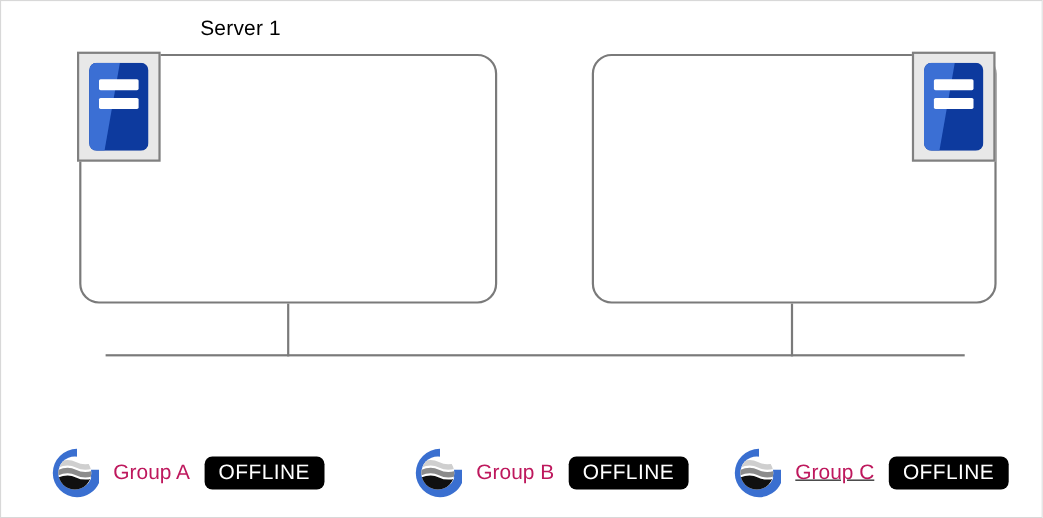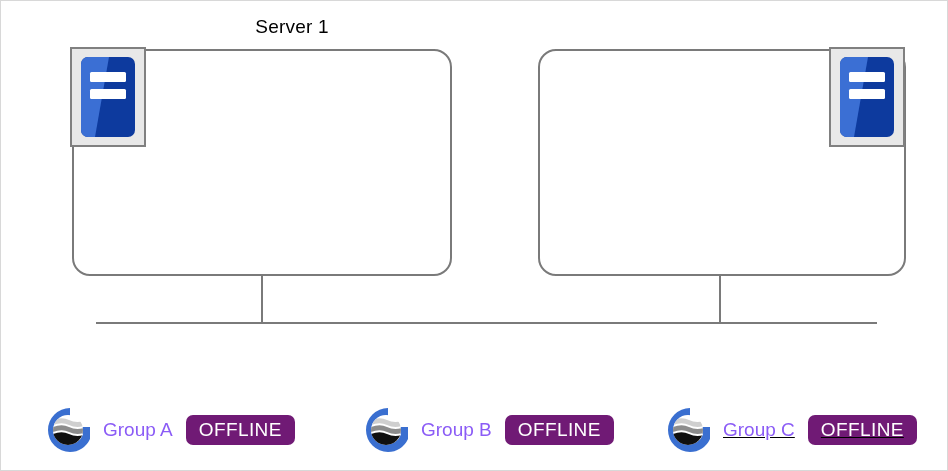--- a/index.html
+++ b/index.html
@@ -20,21 +20,21 @@
     overflow: hidden;
   }
 
   
   .server-title {
     position: absolute;
     font-size: 19px;
     color: #000000;
     letter-spacing: 0.2px;
     white-space: nowrap;
-    text-align: center;
+    text-align: left;
   }
   #title-server-1 { left: 181px; top: 15px; width: 220px; }
   #title-server-2 { left: 580px; top: 15px; width: 220px; }
 
   
   .server-box {
     position: absolute;
     border: 2px solid #7a7a7a;
     border-radius: 18px;
     background: #ffffff;
@@ -88,41 +88,41 @@
     width: 948px;
     height: 62px;
   }
   .group-item {
     position: absolute;
     display: flex;
     align-items: center;
     height: 62px;
   }
   #group-item-0 { left: 44px; }
-  #group-item-1 { left: 362px; }
+  #group-item-1 { left: 374px; }
   #group-item-2 { left: 664px; text-decoration: underline; }
 
   .group-logo {
     width: 50px;
     height: 50px;
     display: block;
     flex: 0 0 auto;
   }
   .group-label {
     font-size: 19px;
-    color: #8b5cf6;
+    color: #be185d;
     margin-left: 8px;
     margin-right: 13px;
     white-space: nowrap;
   }
   .status-badge {
     display: inline-flex;
     align-items: center;
     justify-content: center;
-    background: #701a75;
+    background: #000000;
     color: #ffffff;
     font-size: 19px;
     letter-spacing: 0.4px;
     border-radius: 7px;
     padding: 5px 13px 6px 13px;
     white-space: nowrap;
     line-height: 1;
   }
 </style>
 </head>

